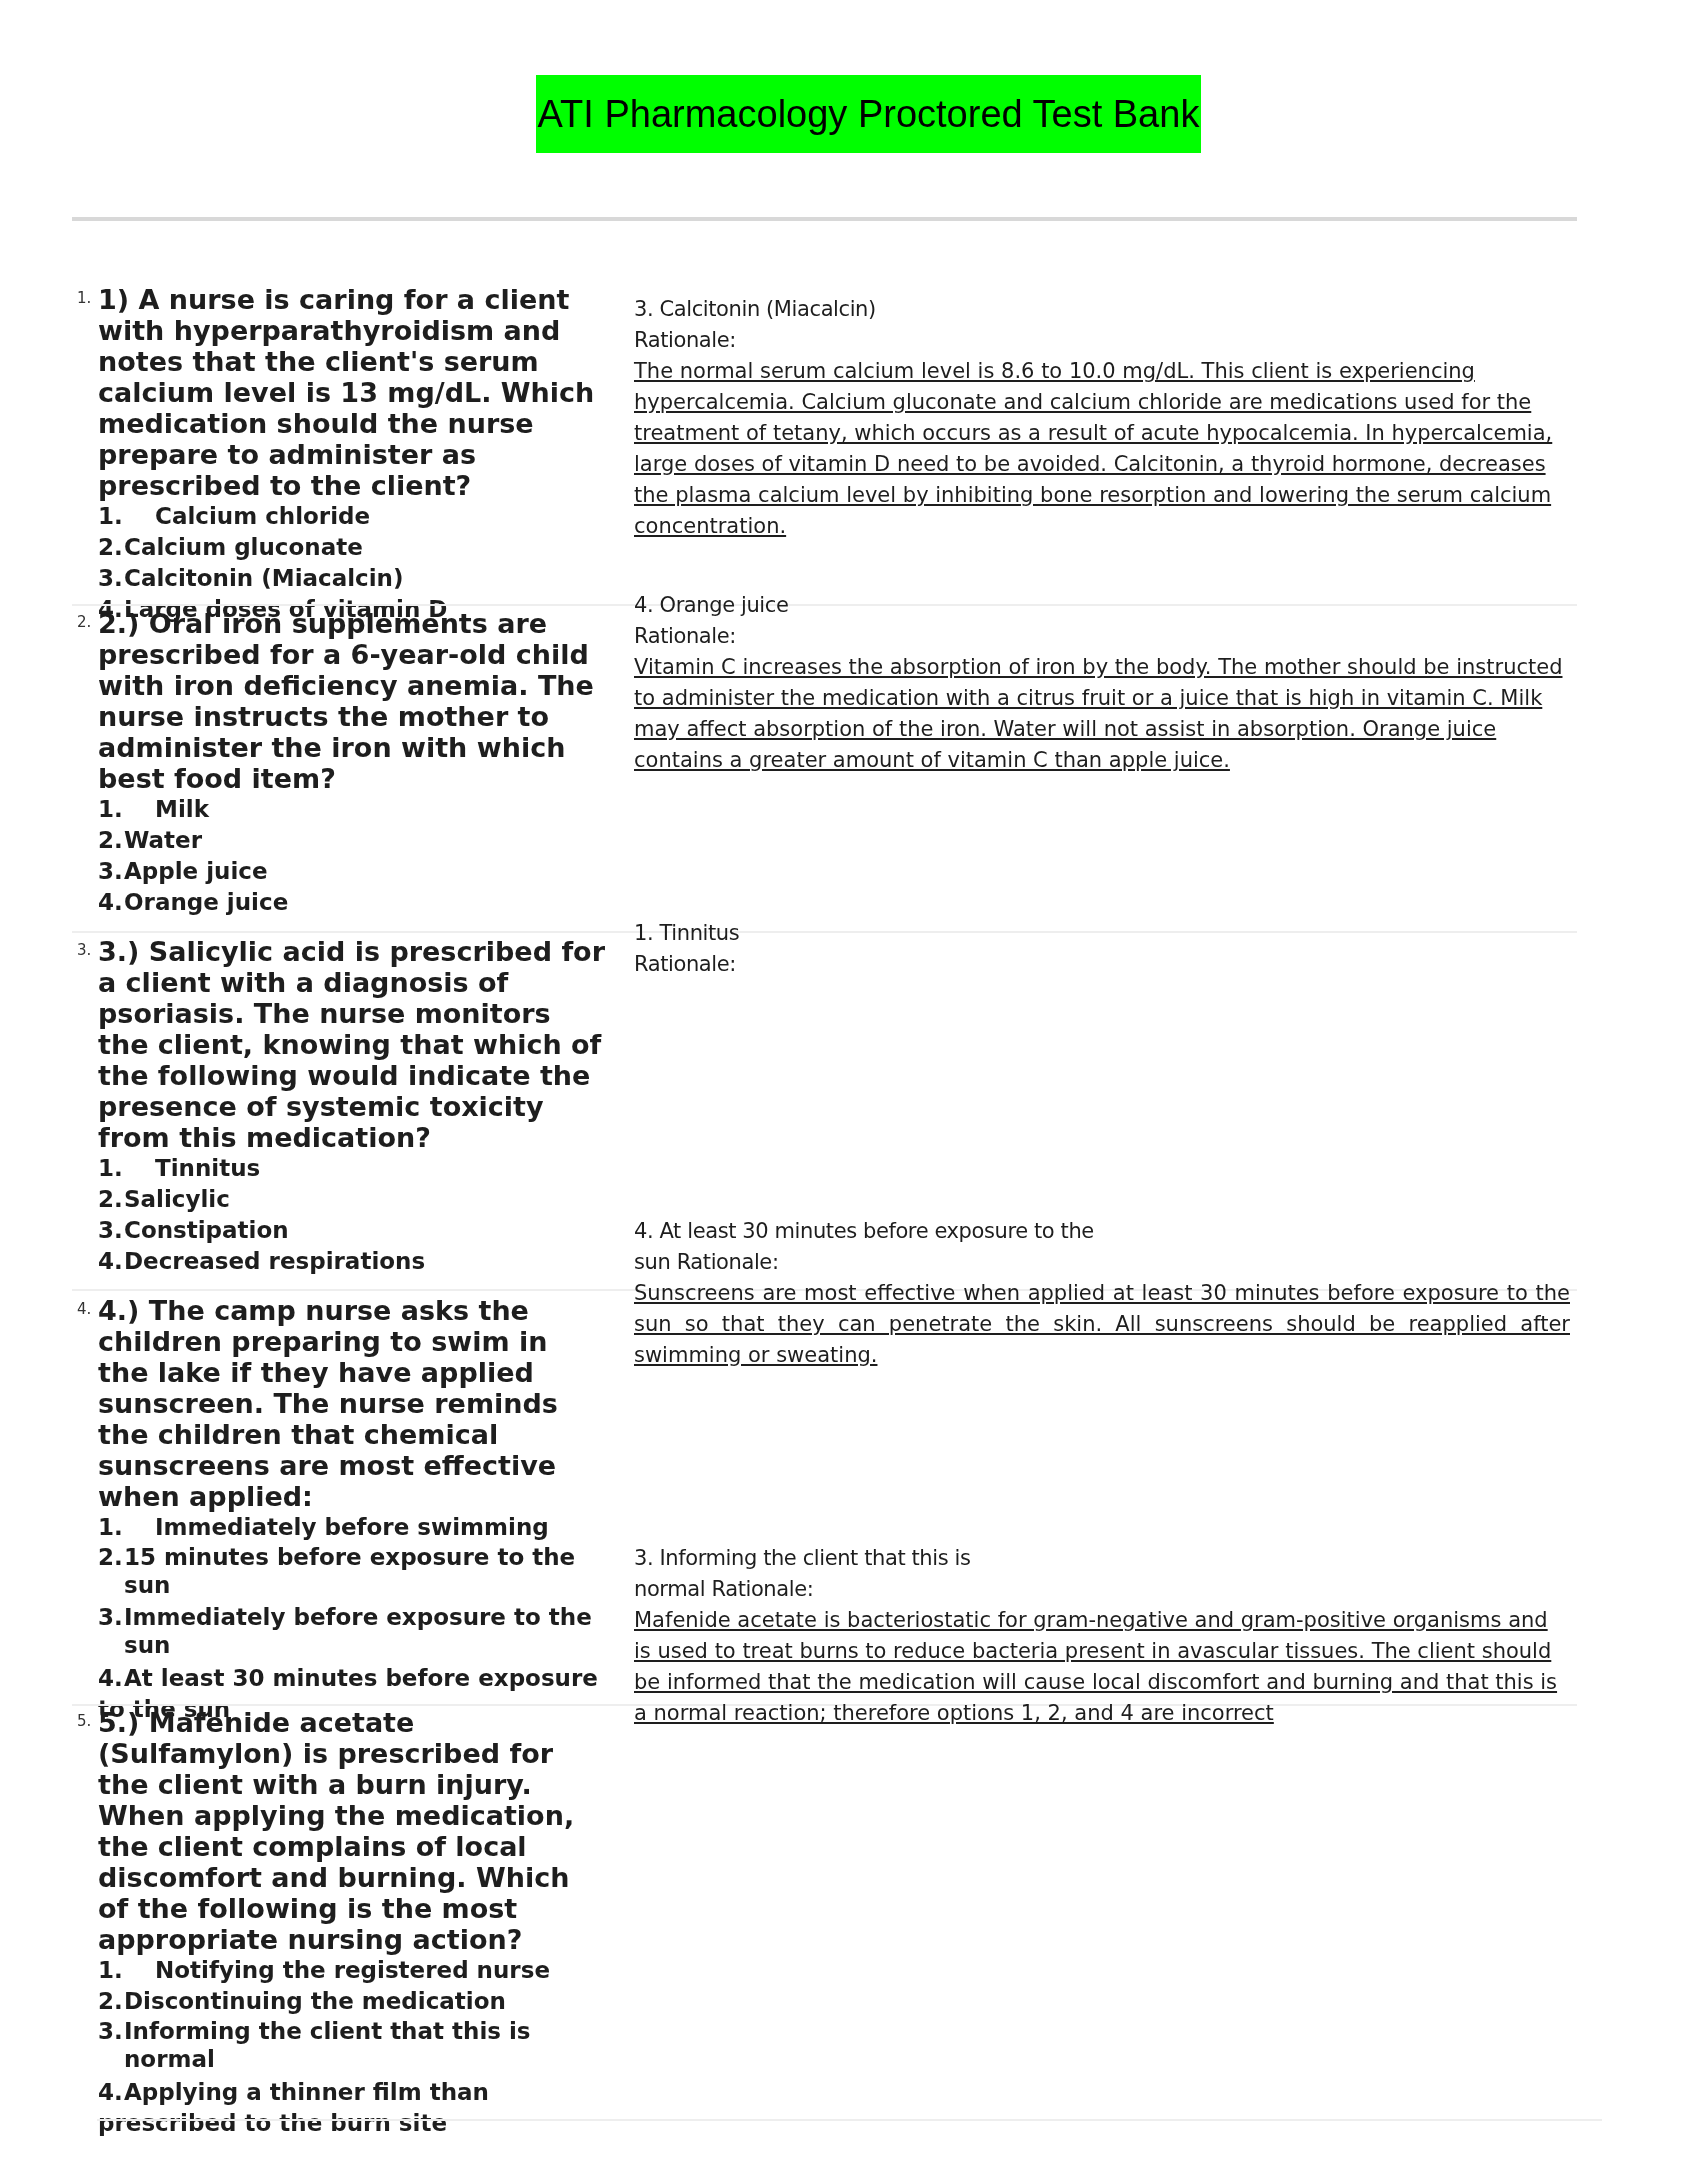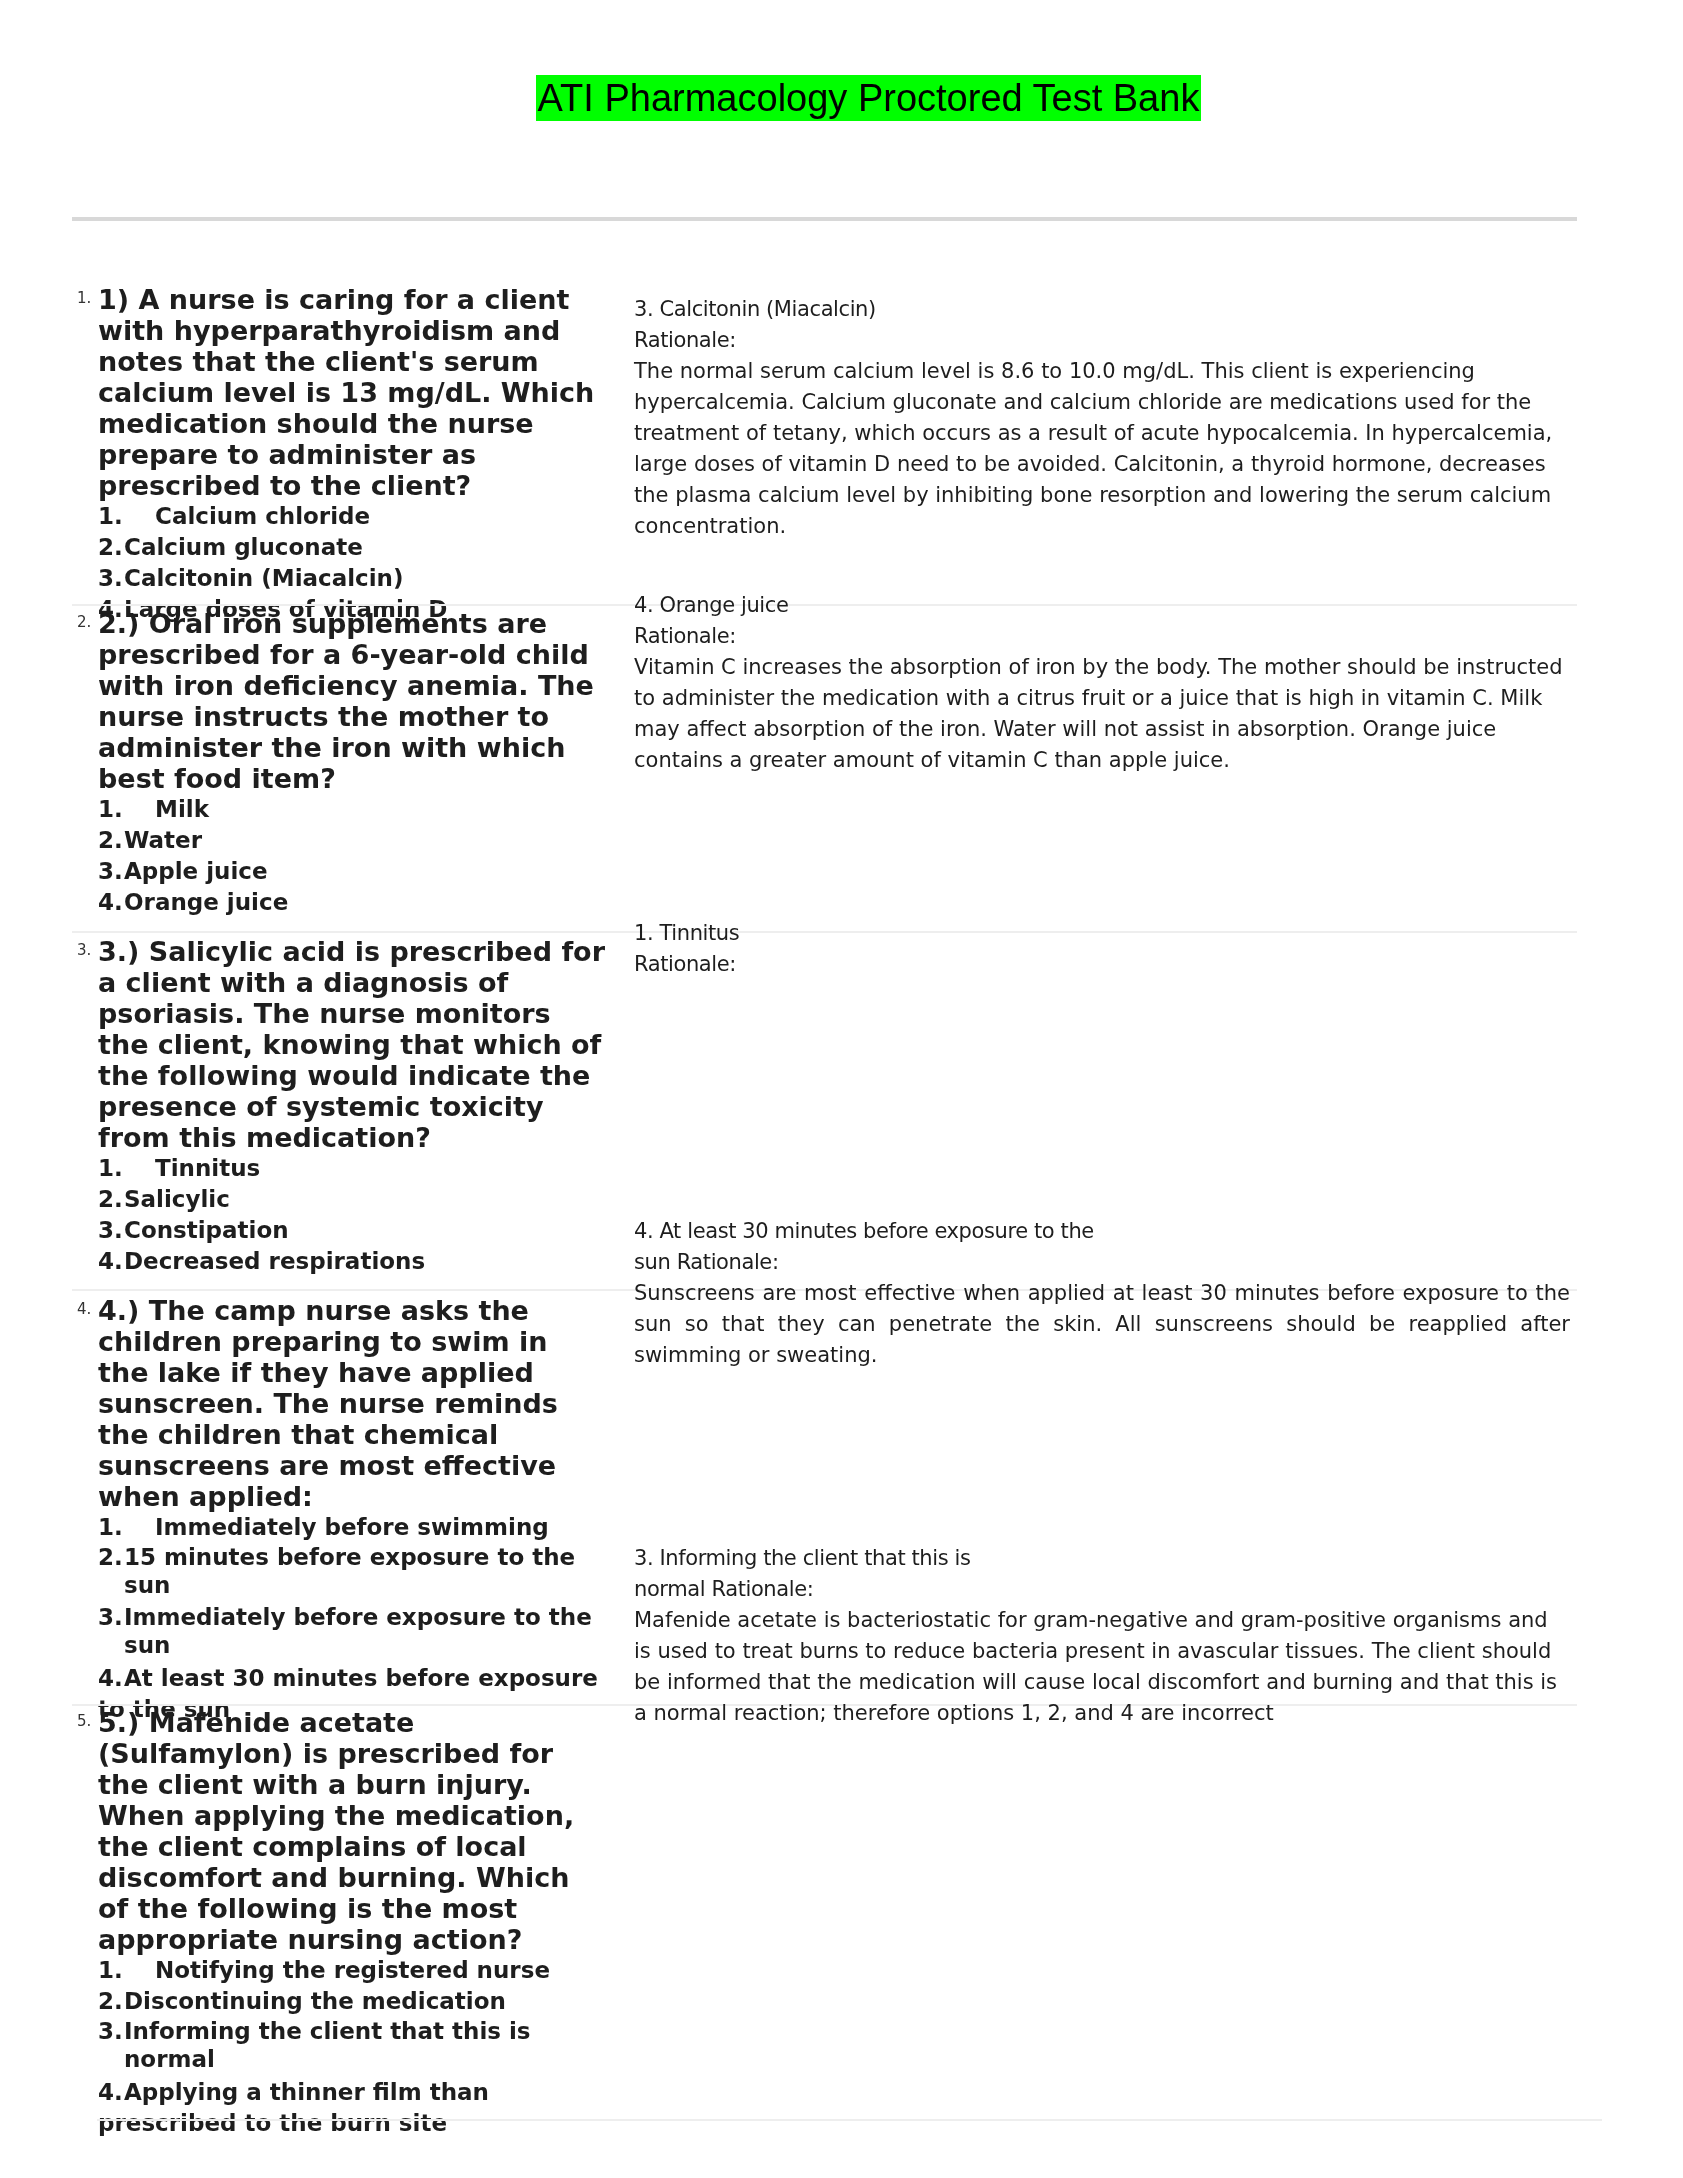--- a/index.html
+++ b/index.html
@@ -1,32 +1,32 @@
 <!DOCTYPE html>
 <html><head>
 <meta charset="utf-8">
 <style>
   html, body { margin:0; padding:0; background:#ffffff; }
   body { width:1683px; height:2178px; position:relative; overflow:hidden; font-family:"DejaVu Sans", sans-serif; color:#1e1e1e; }
   .title-wrap { position:absolute; top:75px; left:0; width:1737px; text-align:center; }
-  .title { display:inline-block; background:#00ff00; font-family:"Liberation Sans", sans-serif; font-size:38px; line-height:46px; color:#000; padding:0 2px; }
+  .title { display:inline-block; background:#00ff00; font-family:"Liberation Sans", sans-serif; font-size:38px; line-height:46px; color:#000; padding:16px 2px; }
   .header-rule { position:absolute; left:72px; width:1505px; top:217px; height:4px; background:#d8d8d8; }
   .row-rule { position:absolute; left:72px; width:1505px; height:2px; background:#eeeeee; }
   .question { position:absolute; left:72px; width:535px; }
   .qnum { position:absolute; left:5px; font-size:15px; color:#333; font-weight:normal; }
   .qtext { margin-left:26px; font-weight:bold; font-size:27px; line-height:31px; color:#1e1e1e; }
   .opts { margin:0 0 0 26px; padding:0; list-style:none; font-weight:bold; font-size:23px; line-height:31px; color:#1e1e1e; }
   .opts li { display:flex; }
   .opts .on { flex:0 0 auto; width:26px; }
   .opts li.first .on { width:57px; }
   .opts .ot { flex:1; }
   .opts li.wrapped { line-height:28px; margin-bottom:4px; }
   .answer { position:absolute; left:634px; width:936px; font-size:21px; line-height:31px; color:#1e1e1e; }
   .answer .ans-label, .answer .rat-label { font-family:"DejaVu Sans", sans-serif; letter-spacing:-0.4px; }
-  .answer .rat-body { text-align:left; }
+  .answer .rat-body { text-align:left;text-decoration:underline; }
   .answer .justify { text-align:justify; text-align-last:left; }
 </style>
 </head>
 <body>
 
 <div class="title-wrap">
   <span class="title">ATI Pharmacology Proctored Test Bank</span>
 </div>
 <div class="header-rule"></div>
 

